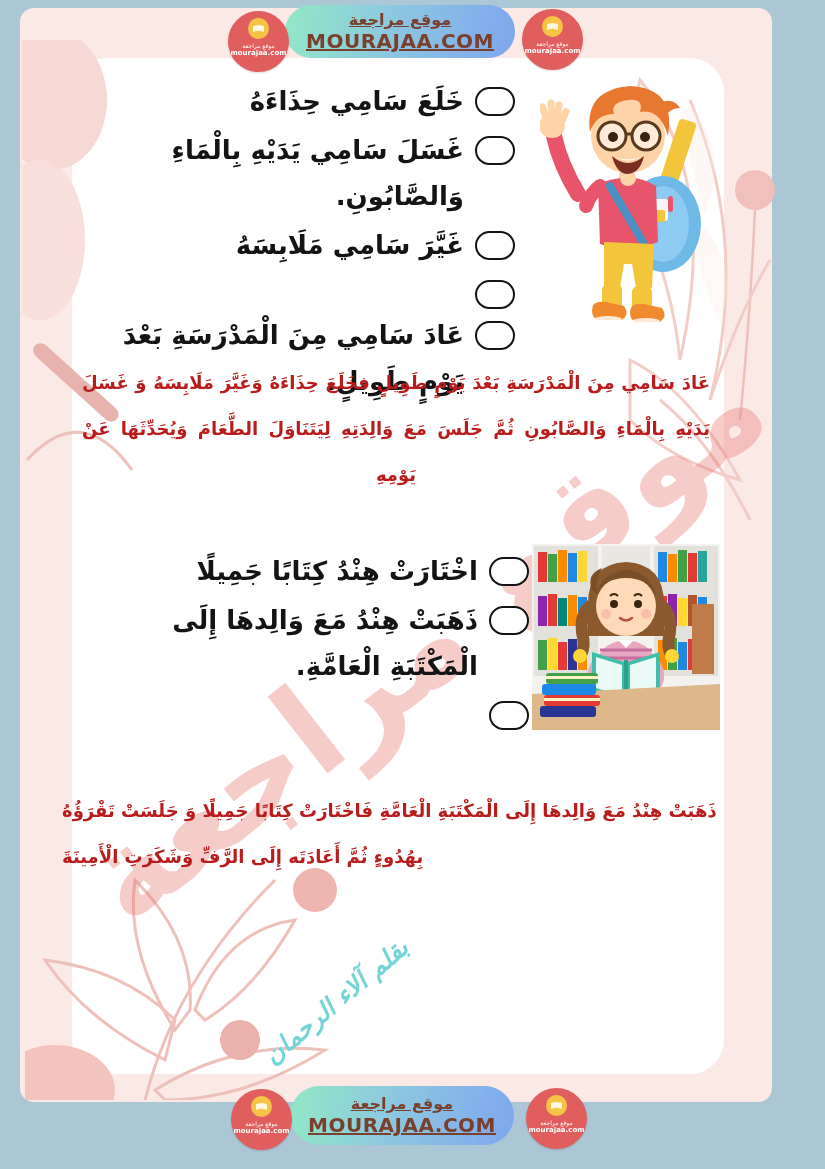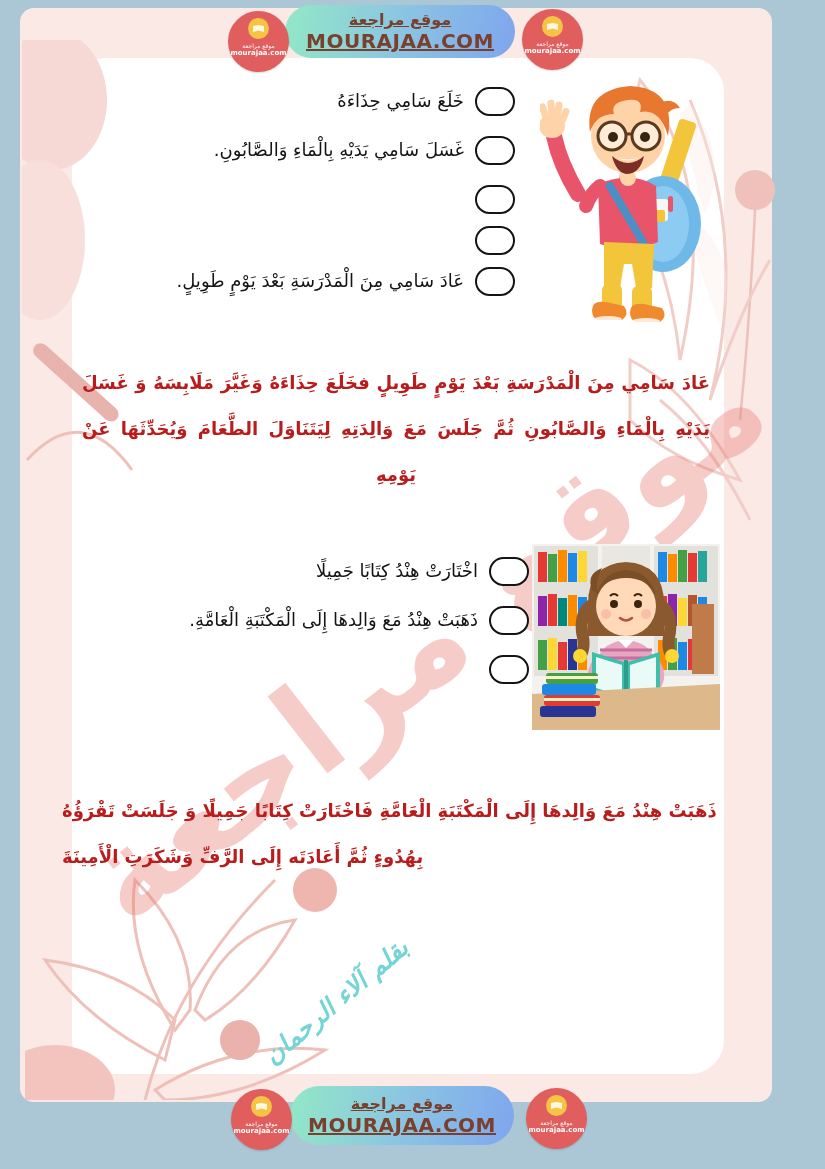--- a/index.html
+++ b/index.html
@@ -79,21 +79,21 @@
   .ex-list { position:absolute; z-index:2; direction:rtl; }
   .ex1 { top:78px;  right:310px; width:414px; }
   .ex2 { top:548px; right:296px; width:440px; }
   .ex-row { display:flex; align-items:flex-start; margin-bottom:3px; }
   .oval {
     flex:0 0 auto; width:40px; height:29px; margin-top:9px; margin-left:11px;
     border:2.5px solid #141414; border-radius:15px; background:#ffffff;
     cursor:pointer;
   }
   .ex-text {
-    color:#141414; font-weight:normal; font-size:18px; line-height:46px;
+    color:#141414; font-weight:bold; font-size:26px; line-height:46px;
     text-align:right;
   }
 
   
   .answer {
     position:absolute; z-index:2; direction:rtl;
     color:#b91c1c; font-weight:bold; font-size:18px; line-height:46px;
   }
   .answer1 { left:82px; top:360px; width:628px; text-align:justify; text-align-last:center; }
   .answer2 { left:62px; top:788px; width:706px; text-align:left; }
@@ -162,20 +162,21 @@
     <div class="ex-row">
       <span class="oval"></span>
       <span class="ex-text">خَلَعَ سَامِي حِذَاءَهُ</span>
     </div>
     <div class="ex-row">
       <span class="oval"></span>
       <span class="ex-text">غَسَلَ سَامِي يَدَيْهِ بِالْمَاءِ وَالصَّابُونِ.</span>
     </div>
     <div class="ex-row">
       <span class="oval"></span>
+      <span class="ex-text">غَيَّرَ سَامِي مَلَابِسَهُ</span>
     </div>
     <div class="ex-row">
       <span class="oval"></span>
     </div>
     <div class="ex-row">
       <span class="oval"></span>
       <span class="ex-text">عَادَ سَامِي مِنَ الْمَدْرَسَةِ بَعْدَ يَوْمٍ طَوِيلٍ.</span>
     </div>
   </div>
 

